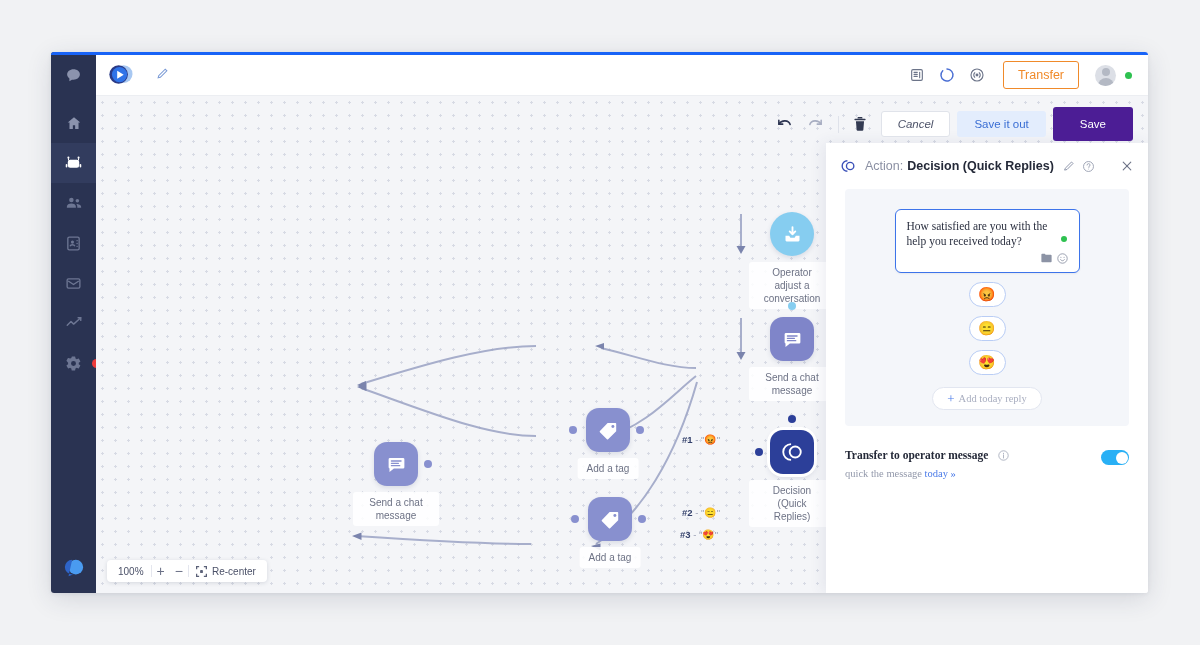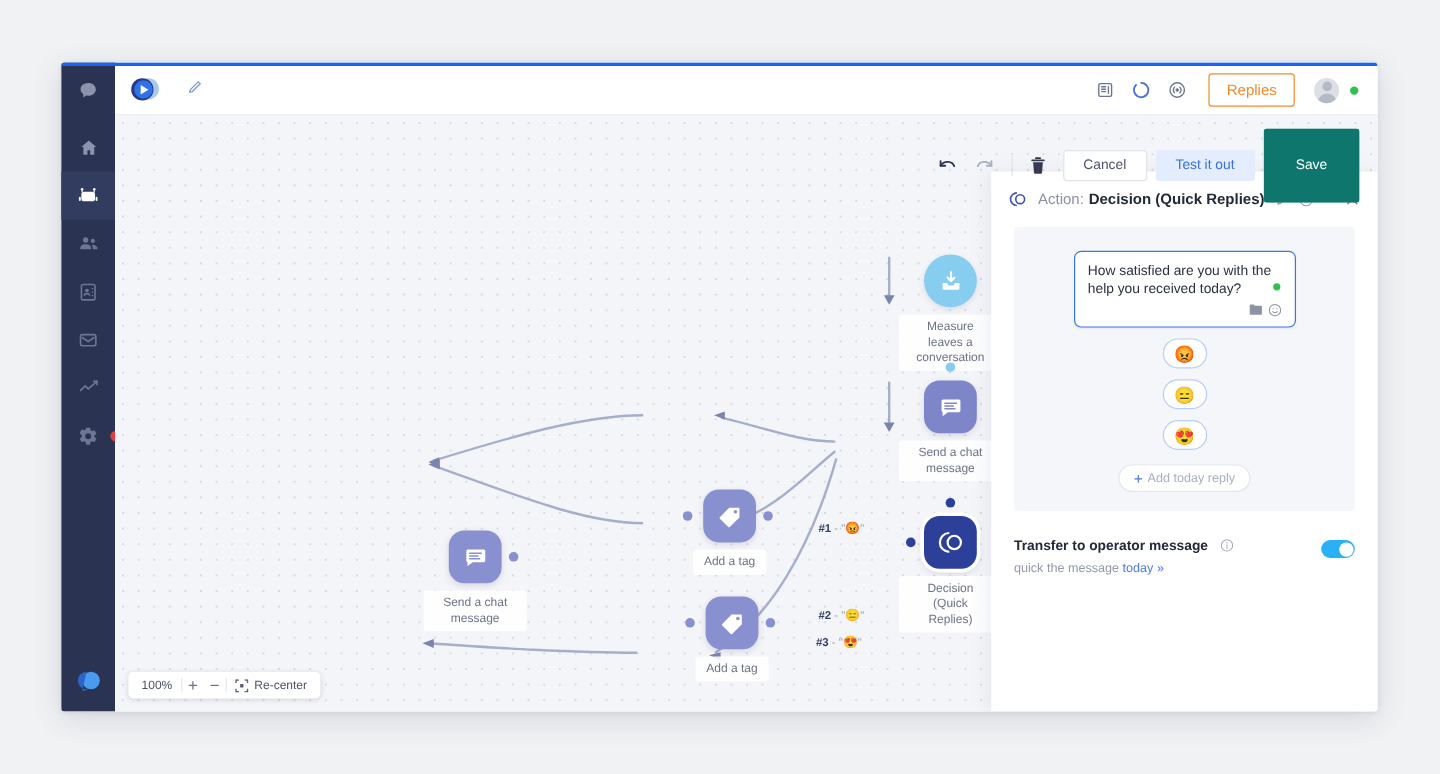--- a/index.html
+++ b/index.html
@@ -147,23 +147,23 @@
     position: absolute; right: 15px; top: 55px;
     display: flex; align-items: center; z-index: 25;
   }
   .tb-icon { padding: 0 7px; cursor: pointer; display: flex; align-items: center;}
   #tb-sep { width: 1px; height: 17px; background: #dfe2ea; margin: 0 7px; }
   .tb-btn {
     border-radius: 3px; font-size: 11.5px; padding: 6px 16px; cursor: pointer;
     margin-left: 7px; border: 1px solid transparent;
     font-family: "Liberation Sans", sans-serif;
   }
-  #btn-cancel { background:#fff; border-color:#e0e3ea; color:#4d5369; }
+  #btn-cancel { background:#fff; border-color:#e0e3ea; color:#4d5369;font-style:italic; }
   #btn-test { background:#e3edfd; color:#3b6fd4; }
-  #btn-save { background:#0f766e; color:#fff; padding: 24px 26px; }
+  #btn-save { background:#4c1d95; color:#fff; padding: 10px 26px; }
 
   
   #right-panel {
     position: absolute; right: 0; top: 91px; bottom: 0;
     width: 322px; background: #fff;
     box-shadow: -3px 0 14px rgba(60,70,110,.09);
     z-index: 22;
   }
   #panel-header {
     height: 46px; display: flex; align-items: center; padding: 12px 14px;
@@ -171,20 +171,21 @@
   #panel-header .ph-icon { margin-right: 9px; display:flex; }
   #panel-kind { font-size: 12.5px; color: #8b90a3; margin-right: 4px; }
   #panel-title { font-size: 12.5px; color: #242938; font-weight: bold; }
   #panel-edit { margin-left: 9px; cursor: pointer; display:flex; }
   #panel-help { margin-left: 7px; cursor: pointer; display:flex; }
   #panel-close { margin-left: auto; cursor: pointer; display:flex; }
 
   #preview-box {
     margin: 0 19px; background: #f4f6fa; border-radius: 4px;
     padding: 20px 0 16px;
+    font-family: Liberation Serif, serif;
   }
   #msg-bubble {
     width: 185px; margin: 0 auto; background: #fff;
     border: 1.6px solid #3d74ea; border-radius: 6px;
     padding: 9px 11px 7px; position: relative;
     box-shadow: 0 1px 2px rgba(40,50,90,.07);
   }
   #msg-text { font-size: 11.5px; line-height: 15px; color: #2b3040; }
   #msg-meta { display: flex; align-items: center; justify-content: flex-end; height: 14px; margin-top: 2px;}
   #msg-green { width: 6px; height: 6px; border-radius: 50%; background: #2ec150;
@@ -199,21 +200,21 @@
   }
   #add-qr {
     margin: 12px auto 0; width: 110px; height: 23px;
     border: 1px solid #e2e6f0; border-radius: 12px; background: #fff;
     display: flex; align-items: center; justify-content: center;
     font-size: 10.5px; color: #a9aec0; cursor: pointer;
   }
   #add-qr .plus { color: #4a7ae8; font-size: 13px; margin-right: 4px; }
 
   #transfer-row {
-    margin: 19px 19px 12px; display: flex; align-items: flex-start;
+    margin: 19px 19px 12px; display: flex; align-items: flex-start; font-family: Liberation Serif, serif;
   }
   #transfer-label { font-size: 11.5px; color: #242938; font-weight: bold; }
   #transfer-info { margin-left: 6px; vertical-align: -2px; }
   #transfer-sub { font-size: 10.5px; color: #9399ab; margin-top: 3px; }
   #transfer-sub a { color: #4a7ae8; text-decoration: none; cursor: pointer; }
   #toggle {
     margin-left: auto; margin-top: 5px;
     width: 28px; height: 15px; border-radius: 8px; background: #29b0f5;
     position: relative; cursor: pointer; flex: 0 0 28px;
   }
@@ -337,21 +338,21 @@
           <path d="M12 3a9 9 0 1 1-6.4 2.6"></path>
         </svg>
       </span>
       <span class="header-icon">
         <svg width="16" height="16" viewBox="0 0 24 24" fill="none" stroke="#6c7489" stroke-width="1.7">
           <circle cx="12" cy="12" r="9"></circle>
           <circle cx="12" cy="12" r="2.2" fill="#6c7489" stroke="none"></circle>
           <path d="M8.6 8.6a4.8 4.8 0 0 0 0 6.8M15.4 15.4a4.8 4.8 0 0 0 0-6.8" stroke-linecap="round"></path>
         </svg>
       </span>
-      <button id="upgrade-btn">Replies</button>
+      <button id="upgrade-btn">Transfer</button>
       <div id="avatar"></div>
       <div id="status-dot"></div>
     </header>
 
     <div id="canvas">
 
       <svg id="canvas-edges" viewBox="0 0 1052 497" preserveAspectRatio="none">
         <g stroke="#9aa2c4" stroke-width="2" fill="none" opacity=".85">
 
           <path d="M645 118 L645 152"></path>
@@ -382,21 +383,21 @@
         </g>
       </svg>
 
       <div class="node" style="left:674px; top:116px;">
         <div class="node-icon circle" style="background:#86cdf0;">
           <svg width="21" height="21" viewBox="0 0 24 24" fill="#fff">
             <path d="M12 3.5v8.2m0 0 3.2-3.2M12 11.7 8.8 8.5" stroke="#fff" stroke-width="2.1" fill="none" stroke-linecap="round"></path>
             <path d="M4 13.5h4.2l1.4 2.3h4.8l1.4-2.3H20v5.2a1.3 1.3 0 0 1-1.3 1.3H5.3A1.3 1.3 0 0 1 4 18.7z"></path>
           </svg>
         </div>
-        <div class="node-label two-line">Measure leaves a conversation</div>
+        <div class="node-label two-line">Operator adjust a conversation</div>
       </div>
       <div class="port" style="left:692px; top:206px; background:#86cdf0;"></div>
 
       <div class="node" style="left:674px; top:221px;">
         <div class="node-icon" style="background:#7f85c9;">
           <svg width="21" height="21" viewBox="0 0 24 24" fill="#fff">
             <path d="M4.5 4.5h15a1.5 1.5 0 0 1 1.5 1.5v9a1.5 1.5 0 0 1-1.5 1.5H9l-5 4v-4H4.5A1.5 1.5 0 0 1 3 15V6a1.5 1.5 0 0 1 1.5-1.5z" fill="#fff"></path>
             <path d="M6.2 8h11M6.2 10.7h8M6.2 13.3h9.5" stroke="#7f85c9" stroke-width="1.5" stroke-linecap="round"></path>
           </svg>
         </div>
@@ -495,21 +496,21 @@
       </span>
       <span id="tb-sep"></span>
       <span class="tb-icon">
         <svg width="14" height="16" viewBox="0 0 20 22" fill="#333a52">
           <path d="M7.5 1h5a1 1 0 0 1 1 1v1h-7V2a1 1 0 0 1 1-1z"></path>
           <rect x="2" y="3.6" width="16" height="2.1" rx="1"></rect>
           <path d="M4.2 7h11.6l-1 12.2a1.6 1.6 0 0 1-1.6 1.5H6.8a1.6 1.6 0 0 1-1.6-1.5z"></path>
         </svg>
       </span>
       <button class="tb-btn" id="btn-cancel">Cancel</button>
-      <button class="tb-btn" id="btn-test">Test it out</button>
+      <button class="tb-btn" id="btn-test">Save it out</button>
       <button class="tb-btn" id="btn-save">Save</button>
     </div>
 
     <aside id="right-panel">
       <div id="panel-header">
         <span class="ph-icon">
           <svg width="16" height="16" viewBox="0 0 26 26" fill="none" stroke="#3a50b8" stroke-width="2.2">
             <path d="M12 4.5A8.5 8.5 0 0 0 12 21.5"></path>
             <circle cx="16.5" cy="13" r="6"></circle>
           </svg>

